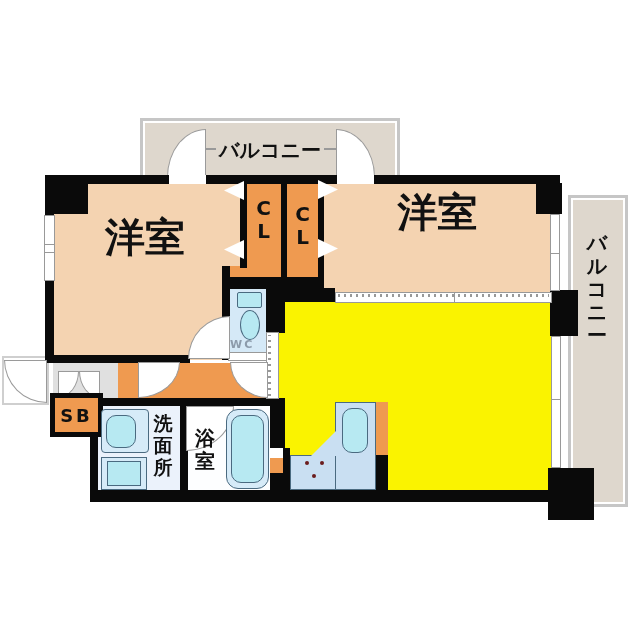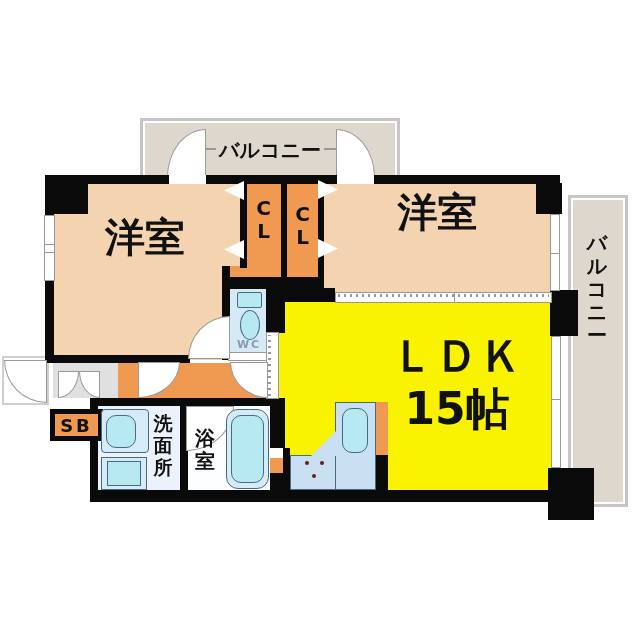--- a/index.html
+++ b/index.html
@@ -119,28 +119,28 @@
   <div class="arc br" style="left:186px;top:406px;width:48px;height:45px;"></div>
   <div class="arc bl" style="left:4px;top:360px;width:43px;height:43px;"></div>
   <div class="arc br" style="left:58px;top:371px;width:21px;height:27px;"></div>
   <div class="arc bl" style="left:79px;top:371px;width:21px;height:27px;"></div>
 
   <div class="tri" style="left:224px;top:181px;width:20px;height:19px;clip-path:polygon(100% 0,100% 100%,0 50%);"></div>
   <div class="tri" style="left:224px;top:240px;width:20px;height:19px;clip-path:polygon(100% 0,100% 100%,0 50%);"></div>
   <div class="tri" style="left:318px;top:180px;width:20px;height:19px;clip-path:polygon(0 0,0 100%,100% 50%);"></div>
   <div class="tri" style="left:318px;top:239px;width:20px;height:19px;clip-path:polygon(0 0,0 100%,100% 50%);"></div>
 
-  <div class="abs center" style="left:50px;top:393px;width:53px;height:32px;background:var(--orange);border:5px solid var(--wall);
-              font-weight:bold;font-size:18px;letter-spacing:3px;margin-top:16px;">
+  <div class="abs center" style="left:50px;top:393px;width:53px;height:44px;background:var(--orange);border:5px solid var(--wall);
+              font-weight:bold;font-size:18px;letter-spacing:3px;">
     <span>SB</span>
   </div>
 
   <div class="fx" style="left:237px;top:292px;width:25px;height:16px;background:var(--fixture);border-radius:2px;"></div>
   <div class="fx" style="left:240px;top:310px;width:20px;height:30px;background:var(--fixture);border-radius:50%;"></div>
-  <div class="abs" style="left:230px;top:338px;width:38px;text-align:center;font-size:11px;font-weight:600;
+  <div class="abs" style="left:230px;top:338px;width:38px;font-size:11px;font-weight:600;
               letter-spacing:2px;color:var(--wc-text);">
     <span>WC</span>
   </div>
 
   <div class="fx" style="left:101px;top:409px;width:48px;height:44px;background:var(--fixture-light);border-radius:4px;"></div>
   <div class="fx" style="left:106px;top:415px;width:30px;height:33px;background:var(--fixture);border-radius:10px;"></div>
   <div class="fx" style="left:101px;top:457px;width:46px;height:33px;background:var(--fixture-light);"></div>
   <div class="fx" style="left:107px;top:461px;width:34px;height:25px;background:var(--fixture);"></div>
 
   <div class="fx" style="left:226px;top:409px;width:43px;height:80px;background:var(--fixture-light);border-radius:12px;"></div>
@@ -154,24 +154,20 @@
   <div class="abs" style="left:305px;top:461px;width:4px;height:4px;border-radius:50%;background:var(--stove-dot);"></div>
   <div class="abs" style="left:320px;top:461px;width:4px;height:4px;border-radius:50%;background:var(--stove-dot);"></div>
   <div class="abs" style="left:312px;top:474px;width:4px;height:4px;border-radius:50%;background:var(--stove-dot);"></div>
 
   <div class="label roomname" style="left:55px;top:213px;width:180px;font-size:40px;">
     <div>洋室</div>
   </div>
   <div class="label roomname" style="left:330px;top:188px;width:215px;font-size:40px;">
     <div>洋室</div>
   </div>
-  <div class="label roomname" style="left:352px;top:330px;width:210px;font-size:44px;">
-    <div>ＬＤＫ</div>
-    <div>15帖</div>
-  </div>
   <div class="label vtext" style="left:246px;top:197px;width:35px;font-size:20px;">
 
   <span>C</span>
       <span>L</span>
     </div>
   <div class="label vtext" style="left:287px;top:203px;width:31px;font-size:20px;">
 
   <span>C</span>
       <span>L</span>
     </div>

